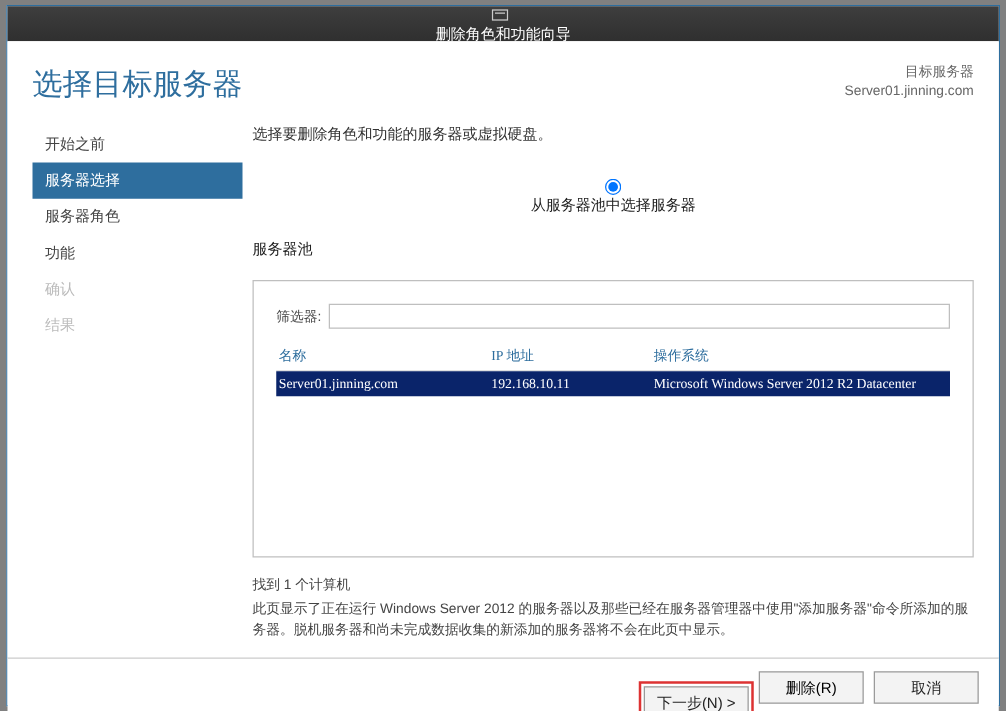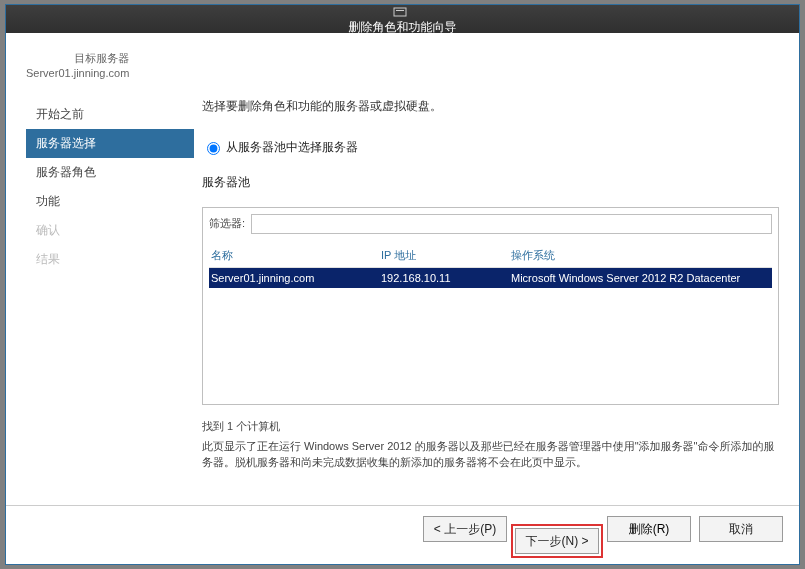--- a/index.html
+++ b/index.html
@@ -65,31 +65,31 @@
     padding: 6px 10px; color:#777; font-size:12px; cursor:default;
   }
   .step.done { color:#444; }
   .step.active { background:#2e6e9e; color:#fff; }
   .step.disabled { color:#bbb; }
   .main {
     flex:1; display:flex; flex-direction:column; padding-left:8px;
   }
   .description { color:#333; font-size:12px; margin-bottom:24px; }
   .radio-group { margin-bottom:14px; }
-  .radio-row { display:flex; align-items:center; margin-bottom:4px; font-size:12px; color:#222; }
+  .radio-row { display:flex; align-items:center; margin-bottom:4px; font-size:12px; color:#222;flex-direction:column; }
   .radio-row input { margin-right:6px; }
   .pool-label { font-size:12px; color:#222; margin-bottom:16px; }
   .pool-box {
-    border:1px solid #bfbfbf; padding:6px; margin-bottom:14px;
+    border:1px solid #bfbfbf; padding:18px; margin-bottom:14px;
   }
   .filter-row { display:flex; align-items:center; margin-bottom:10px; }
   .filter-label { font-size:11px; color:#444; margin-right:6px; white-space:nowrap; }
   .filter-input { flex:1; border:1px solid #bfbfbf; height:20px; padding:2px 4px; font-size:11px; }
   .table-head, .table-row {
-    display:flex; font-size:11px;
+    display:flex; font-size:11px;font-family:Liberation Serif, serif;
   }
   .table-head { color:#2e6e9e; border-bottom:1px solid #e0e0e0; padding:4px 2px; }
   .col-name { width: 170px; }
   .col-ip { width: 130px; }
   .col-os { flex:1; }
   .table-body { min-height:130px; }
   .table-row { background:#0a246a; color:#fff; padding:4px 2px; }
   .count-row { font-size:11px; color:#444; margin-bottom:4px; }
   .footnote { font-size:11px; color:#444; line-height:1.5; margin-bottom:8px; }
   .footer {
@@ -131,20 +131,21 @@
           <svg width="10" height="10">
             <line x1="1" y1="1" x2="9" y2="9" stroke="#fff" stroke-width="1.5"></line>
             <line x1="9" y1="1" x2="1" y2="9" stroke="#fff" stroke-width="1.5"></line>
           </svg>
         </div>
     </div>
   </div>
 
   <div class="content">
     <div class="header-row">
+      <div class="page-heading">选择目标服务器</div>
       <div class="target-info">
         <div>目标服务器</div>
         <div>Server01.jinning.com</div>
       </div>
     </div>
 
     <div class="body-row">
       <div class="sidebar">
         <div class="step done">开始之前</div>
         <div class="step active">服务器选择</div>
@@ -184,18 +185,17 @@
           </div>
         </div>
 
         <div class="count-row">找到 1 个计算机</div>
         <div class="footnote">此页显示了正在运行 Windows Server 2012 的服务器以及那些已经在服务器管理器中使用"添加服务器"命令所添加的服务器。脱机服务器和尚未完成数据收集的新添加的服务器将不会在此页中显示。</div>
       </div>
     </div>
   </div>
 
   <div class="footer">
-    <div class="btn">&lt; 上一步(P)</div>
     <div class="btn highlight">下一步(N) &gt;</div>
     <div class="btn disabled">删除(R)</div>
     <div class="btn">取消</div>
   </div>
 </div>
 
 </body></html>

